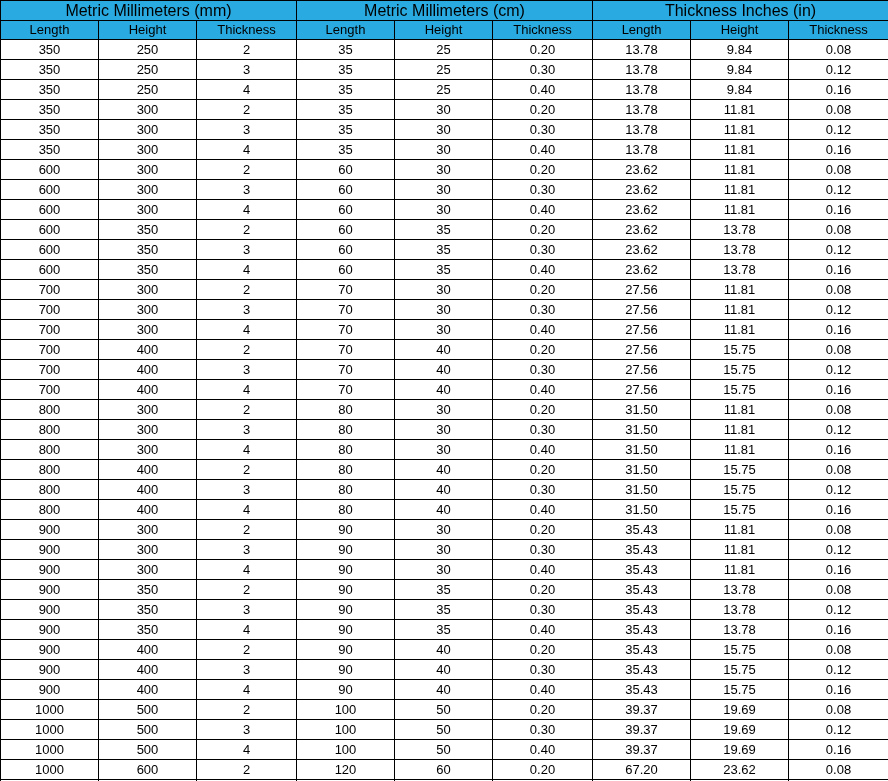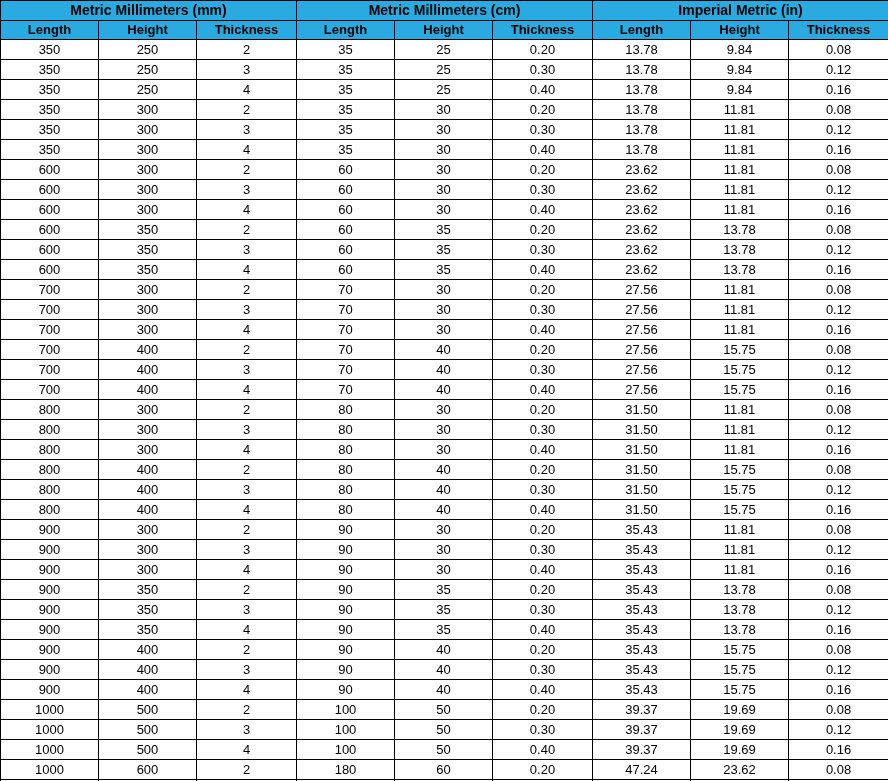--- a/index.html
+++ b/index.html
@@ -22,28 +22,28 @@
   table.dim-table td {
     border: 1px solid #000000;
     text-align: center;
     vertical-align: middle;
     padding: 0;
     font-size: 13px;
     color: #000000;
   }
   tr.group-row th {
     background: #29ABE2;
-    font-weight: bold;
-    font-size: 14px;
+    font-weight: normal;
+    font-size: 16px;
     height: 19px;
     line-height: 19px;
   }
   tr.head-row th {
     background: #29ABE2;
-    font-weight: bold;
+    font-weight: normal;
     font-size: 13px;
     height: 18px;
     line-height: 18px;
   }
   tbody tr td {
     background: #ffffff;
     height: 19px;
     line-height: 19px;
   }
   
@@ -69,21 +69,21 @@
       <col class="c4">
       <col class="c5">
     <col class="c6">
       <col class="c7">
       <col class="c8">
   </colgroup>
   <thead>
     <tr class="group-row">
       <th colspan="3">Metric Millimeters (mm)</th>
       <th colspan="3">Metric Millimeters (cm)</th>
-      <th colspan="3">Imperial Metric (in)</th>
+      <th colspan="3">Thickness Inches (in)</th>
     </tr>
     <tr class="head-row">
       <th>Length</th>
       <th>Height</th>
       <th>Thickness</th>
       <th>Length</th>
       <th>Height</th>
       <th>Thickness</th>
       <th>Length</th>
       <th>Height</th>
@@ -484,24 +484,24 @@
         <td>50</td>
         <td>0.40</td>
         <td>39.37</td>
         <td>19.69</td>
         <td>0.16</td>
       </tr>
       <tr>
         <td>1000</td>
         <td>600</td>
         <td>2</td>
-        <td>180</td>
-        <td>60</td>
-        <td>0.20</td>
-        <td>47.24</td>
+        <td>120</td>
+        <td>60</td>
+        <td>0.20</td>
+        <td>67.20</td>
         <td>23.62</td>
         <td>0.08</td>
       </tr>
       <tr>
         <td>1200</td>
         <td>600</td>
         <td>3</td>
         <td>120</td>
         <td>60</td>
         <td>0.30</td>

